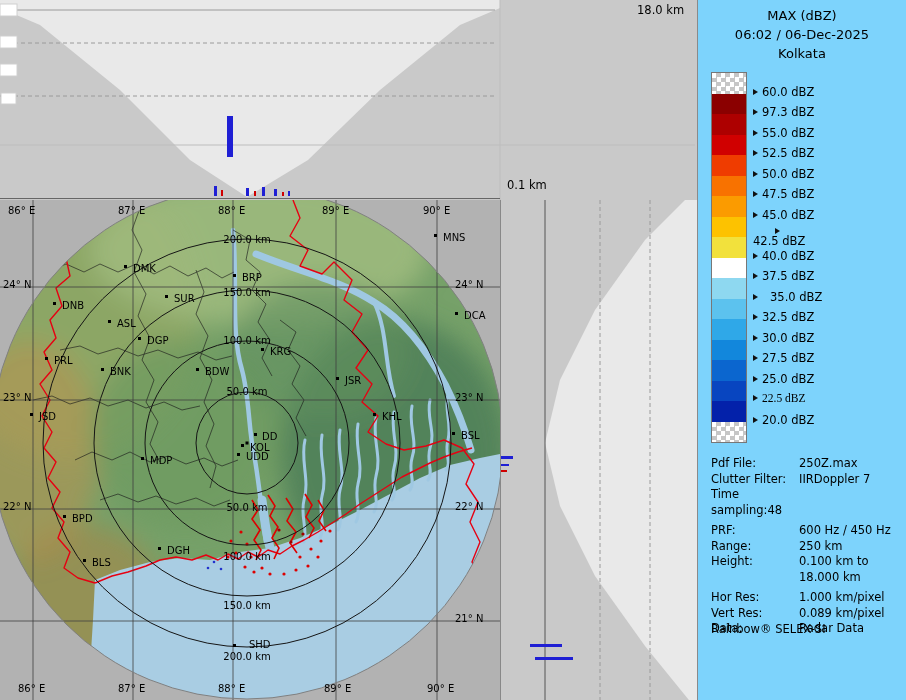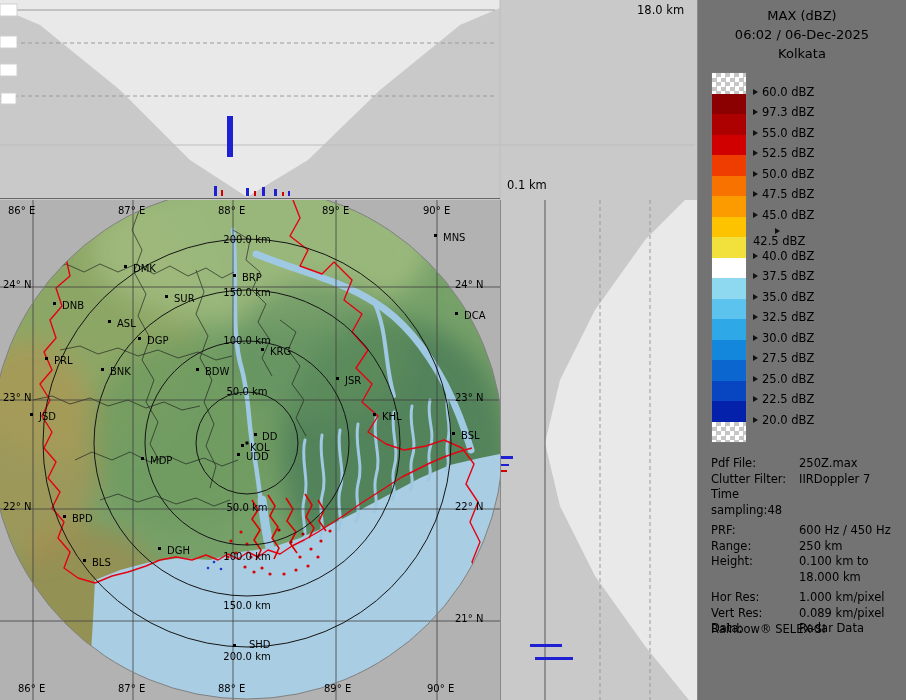--- a/index.html
+++ b/index.html
@@ -2,21 +2,21 @@
 <html><head>
 <meta charset="utf-8">
 <style>
   html,body{margin:0;padding:0}
   body{width:906px;height:700px;position:relative;overflow:hidden;
        font-family:"DejaVu Sans",sans-serif;color:#000;background:#d2d2d2}
   .abs{position:absolute}
   #top-proj{left:0;top:0;width:795px;height:200px;background:#ec4899}
   #side-proj{left:500px;top:200px;width:197px;height:500px;background:#c9c9c9}
   #map-wrap{left:0;top:200px;width:500px;height:500px}
-  #right-panel{left:697px;top:0;width:209px;height:700px;background:#737373;
+  #right-panel{left:697px;top:0;width:209px;height:700px;background:#7dd3fc;
                border-left:1px solid #8a8a8a;box-sizing:border-box}
   .hlabel{position:absolute;font-size:11.5px;white-space:nowrap}
   .rp-head{padding-top:6px;text-align:center;font-size:13px;line-height:19px}
   #legend{position:absolute;top:72px;left:13px;width:190px;height:375px}
   #legend-bar{position:absolute;left:0;top:0;width:34px;border:1px solid #777}
   .cell{width:34px;height:20.5px}
   .checker{background:conic-gradient(#c6c6c6 0 25%,#fff 0 50%,#c6c6c6 0 75%,#fff 0) 0 0/9px 9px}
   .lrow{position:absolute;left:42px;display:flex;align-items:center;font-size:11.5px;white-space:nowrap}
   .tri{display:inline-block;width:0;height:0;border-top:3.5px solid transparent;
        border-bottom:3.5px solid transparent;border-left:5px solid #111;margin-right:4px}
@@ -336,41 +336,41 @@
           <span>42.5 dBZ</span>
         </div>
         <div class="lrow" style="top: 176.5px;">
           <span class="tri"></span>
           <span>40.0 dBZ</span>
         </div>
         <div class="lrow" style="top: 197px;">
           <span class="tri"></span>
           <span>37.5 dBZ</span>
         </div>
-        <div class="lrow" style="top: 217.5px;">
+        <div class="lrow" style="top: 217.5px; gap: 8px;">
           <span class="tri"></span>
           <span>35.0 dBZ</span>
         </div>
         <div class="lrow" style="top: 238px;">
           <span class="tri"></span>
           <span>32.5 dBZ</span>
         </div>
         <div class="lrow" style="top: 258.5px;">
           <span class="tri"></span>
           <span>30.0 dBZ</span>
         </div>
         <div class="lrow" style="top: 279px;">
           <span class="tri"></span>
           <span>27.5 dBZ</span>
         </div>
         <div class="lrow" style="top: 299.5px;">
           <span class="tri"></span>
           <span>25.0 dBZ</span>
         </div>
-        <div class="lrow" style="top: 320px;">
+        <div class="lrow" style="top: 320px; font-family: Liberation Serif, serif;">
           <span class="tri"></span>
           <span>22.5 dBZ</span>
         </div>
         <div class="lrow" style="top: 340.5px;">
           <span class="tri"></span>
           <span>20.0 dBZ</span>
         </div>
       </div>
   </div>
   <div id="meta">

